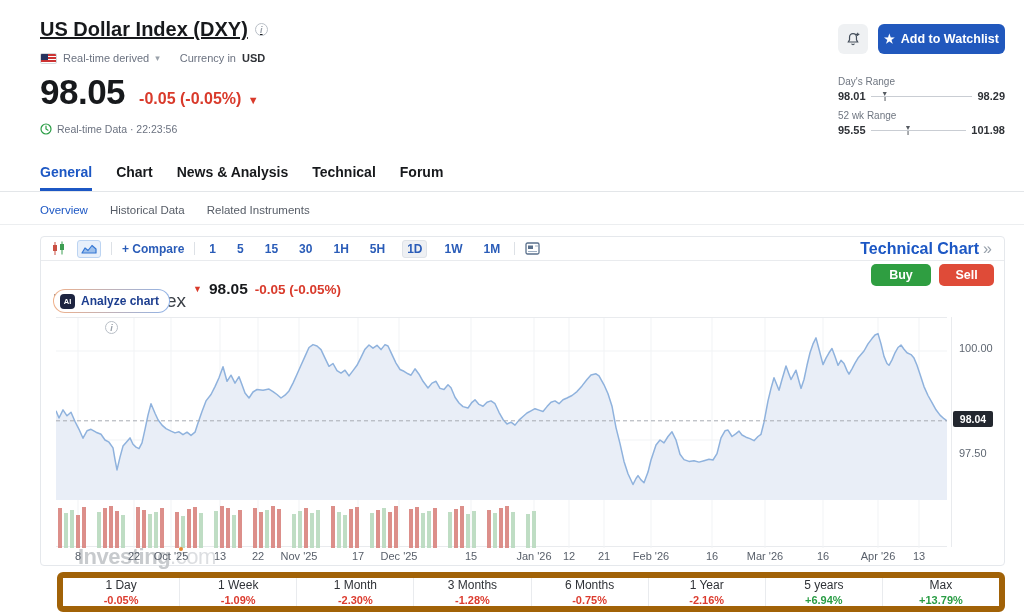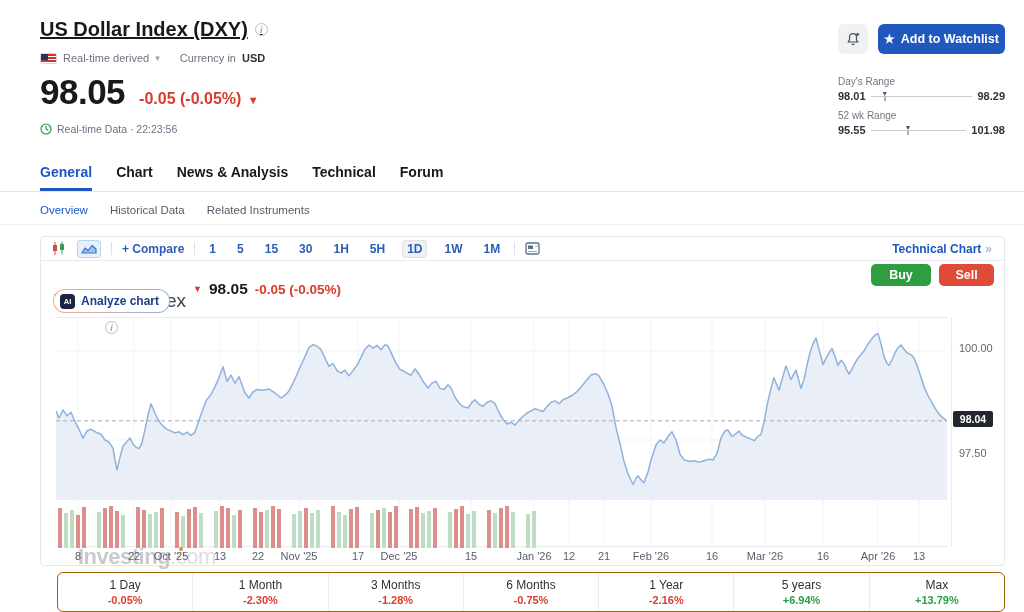--- a/index.html
+++ b/index.html
@@ -49,21 +49,21 @@
   
   #card { left:40px; top:236px; width:965px; height:330px; border:1px solid #e5e8ec; border-radius:4px; background:#fff;}
   #toolbar { left:0; top:0; width:100%; height:24px; border-bottom:1px solid #e9ebee; display:flex; align-items:center; padding:0 12px 0 10px; gap:10px;}
   .tool-sep { width:1px; height:13px; background:#dde1e6;}
   .icon-btn { display:flex; align-items:center; justify-content:center; cursor:pointer;}
   .area-pill { width:24px; height:18px; background:#e8f0fb; border:1px solid #bcd4f2; border-radius:3px;}
   #compare { font-size:12px; font-weight:700; color:#2a5cb8; cursor:pointer;}
   #intervals { display:flex; align-items:center; gap:13px;}
   #intervals .ivl { font-size:12px; font-weight:700; color:#2a5cb8; cursor:pointer; padding:1px 4px; border-radius:3px;}
   #intervals .ivl.active { background:#eef0f3; border:1px solid #dfe3e8;text-align:right; }
-  #tech-chart { margin-left:auto; font-size:12px; font-weight:700; color:#1c57c4; cursor:pointer; display:flex; gap:4px; align-items:center;}
+  #tech-chart { margin-left:auto; font-size:16px; font-weight:700; color:#1c57c4; cursor:pointer; display:flex; gap:4px; align-items:center;}
   #tech-chart .chev { color:#97a0ab; font-weight:400;}
 
   #legend-row { left:12px; top:29px; display:flex; align-items:center; gap:7px;}
   #legend-name { font-size:19px; color:#3a3f46;margin-top:24px;}
   #legend-arrow { font-size:9px; color:#d93a2b;}
   #legend-price { font-size:15.5px; font-weight:700; color:#17191c;}
   #legend-change { font-size:13.5px; font-weight:600; color:#d93a2b;}
   #buy-btn { left:830px; top:27px; width:60px; height:22px; background:#2f9e41; border-radius:5px; color:#fff;
     font-size:12.5px; font-weight:700; display:flex; align-items:center; justify-content:center; cursor:pointer;}
   #sell-btn { left:898px; top:27px; width:55px; height:22px; background:#df4b38; border-radius:5px; color:#fff;
@@ -80,21 +80,21 @@
   #watermark { left:22px; top:226px; font-size:22px; font-weight:700; color:#c7cacd; letter-spacing:-0.5px;}
   #watermark .wm2 { font-weight:400; color:#dcdee1; }
   #wm-dot { position:absolute; left:101px; top:3px; width:4px; height:4px; border-radius:50%; background:#e8882e;}
   .ylab { font-size:11px; color:#5f6772; left:918px;}
   #price-tag { left:912px; width:40px; height:16px; background:#23272f; border-radius:2px; color:#fff;
     font-size:10.5px; font-weight:700; display:flex; align-items:center; justify-content:center;}
   #x-axis { left:0; top:313px; width:965px; height:16px;}
   #x-axis span { position:absolute; transform:translateX(-50%); font-size:11px; color:#59606b; white-space:nowrap;}
 
   
-  #perf { left:57px; top:572px; width:948px; height:40px; border:1px solid #a16207; border-radius:6px; display:flex; background:#fff;}
+  #perf { left:57px; top:572px; width:948px; height:40px; border:6px solid #a16207; border-radius:6px; display:flex; background:#fff;}
   .perf-cell { flex:1; border-right:1px solid #e9ebee; display:flex; flex-direction:column; align-items:center; justify-content:center; gap:2px; cursor:pointer;}
   .perf-cell:last-child { border-right:none;}
   .perf-label { font-size:12px; color:#2f3237;}
   .perf-val { font-size:11px; font-weight:700;}
   .perf-val.down { color:#dc3c2f;}
   .perf-val.up { color:#2a9d45;}
 </style>
 </head>
 <body>
 
@@ -363,20 +363,24 @@
       <span style="left: 878px;">13</span>
     </div>
 </div>
 
 <div class="abs" id="perf">
     <div class="perf-cell">
       <div class="perf-label">1 Day</div>
       <div class="perf-val down">-0.05%</div>
     </div>
     <div class="perf-cell">
+      <div class="perf-label">1 Week</div>
+      <div class="perf-val down">-1.09%</div>
+    </div>
+    <div class="perf-cell">
       <div class="perf-label">1 Month</div>
       <div class="perf-val down">-2.30%</div>
     </div>
     <div class="perf-cell">
       <div class="perf-label">3 Months</div>
       <div class="perf-val down">-1.28%</div>
     </div>
     <div class="perf-cell">
       <div class="perf-label">6 Months</div>
       <div class="perf-val down">-0.75%</div>

